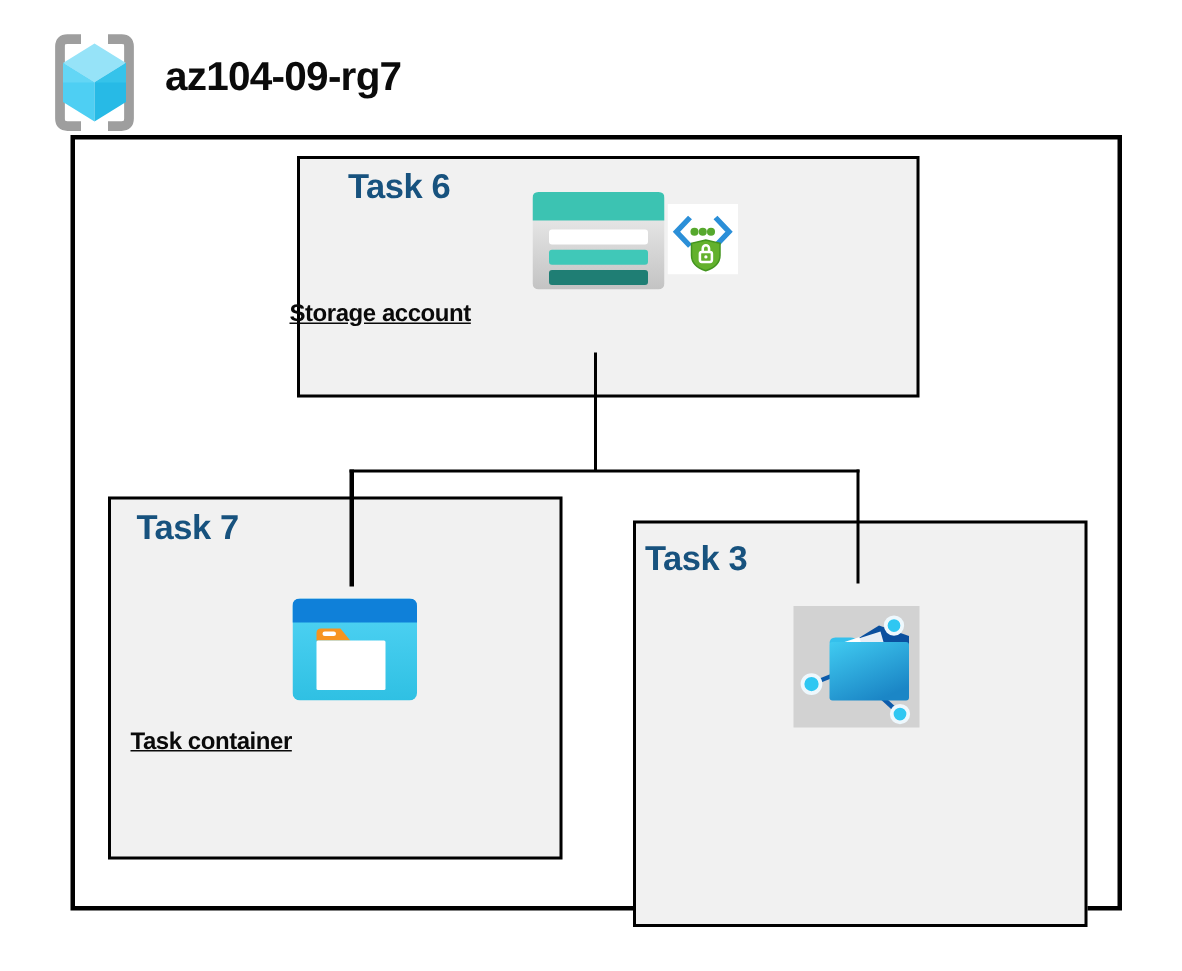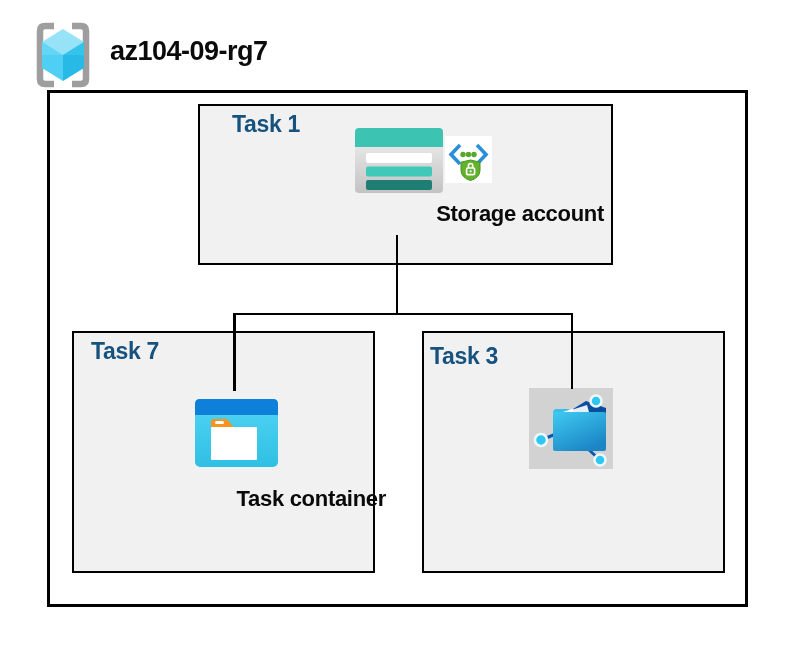--- a/index.html
+++ b/index.html
@@ -21,35 +21,36 @@
     position: absolute; left: 47px; top: 90px; width: 701px; height: 517px;
     border: 3px solid #000; background: #ffffff;
   }
   .task-box {
     position: absolute;
     background: var(--box-fill, #f1f1f1);
     border: 2.5px solid #000;
   }
   #task1 { left: 198px; top: 104px; width: 415px; height: 161px; }
   #task2 { left: 72px;  top: 331px; width: 303px; height: 242px; }
-  #task3 { left: 422px; top: 331px; width: 303px; height: 242px; }
+  #task3 { left: 422px; top: 347px; width: 303px; height: 271px; }
   .task-label {
     position: absolute;
     font-size: 23px; font-weight: bold;
     color: var(--task-label, #17527e);
     letter-spacing: -0.3px;
   }
   #task1 .task-label { left: 32px; top: 5px; }
   #task2 .task-label { left: 17px; top: 5px; }
   #task3 .task-label { left: 6px;  top: 10px; }
   .resource-label {
     position: absolute; left: 0; width: 100%;
-    text-align: right;
-    font-size: 22px; font-weight: bold; color: #0a0a0a;
+    text-align: left;
+    font-size: 16px; font-weight: bold; color: #0a0a0a;
     letter-spacing: -0.3px;
+    text-decoration: underline;
   }
   #task1 .resource-label { top: 95px; transform: translateX(-7px); }
   #task2 .resource-label { top: 153px; transform: translateX(13px); }
   .icon-abs { position: absolute; }
   .storage-icon { left: 155px; top: 22px; width: 88px; height: 65px; }
   .sas-icon     { left: 245px; top: 30px; width: 47px; height: 47px; }
   .blob-icon    { left: 121px; top: 66px; width: 83px; height: 68px; }
   .gray-block {
     position: absolute; left: 105px; top: 55px; width: 84px; height: 81px;
     background: var(--highlight-gray, #d2d2d2);
@@ -83,21 +84,21 @@
     <polygon points="9,21 30,34 30,60 9,47" fill="#4ecff3"></polygon>
     <polygon points="51,21 30,34 30,60 51,47" fill="#27bae6"></polygon>
     <polygon points="30,34 51,21 51,34" fill="#35c3ea"></polygon>
     <polygon points="30,34 9,21 9,34" fill="#63d6f5"></polygon>
   </svg>
   <div class="rg-title">az104-09-rg7</div>
 
   <div class="outer-box"></div>
 
   <section class="task-box" id="task1">
-    <div class="task-label">Task 1</div>
+    <div class="task-label">Task 6</div>
     <svg class="icon-abs storage-icon" viewBox="0 0 88 65">
       <defs>
         <linearGradient id="gradStor" x1="0" y1="0" x2="0" y2="1">
           <stop offset="0" stop-color="#f2f2f2"></stop>
             <stop offset="1" stop-color="#c3c3c3"></stop>
         </linearGradient>
       </defs>
       <rect x="0" y="0" width="88" height="65" rx="4" fill="url(#gradStor)"></rect>
       <path d="M0 4 Q0 0 4 0 H84 Q88 0 88 4 V19 H0 Z" fill="#3cc3b2"></path>
       <rect x="11" y="25" width="66" height="10" rx="2" fill="#ffffff"></rect>

